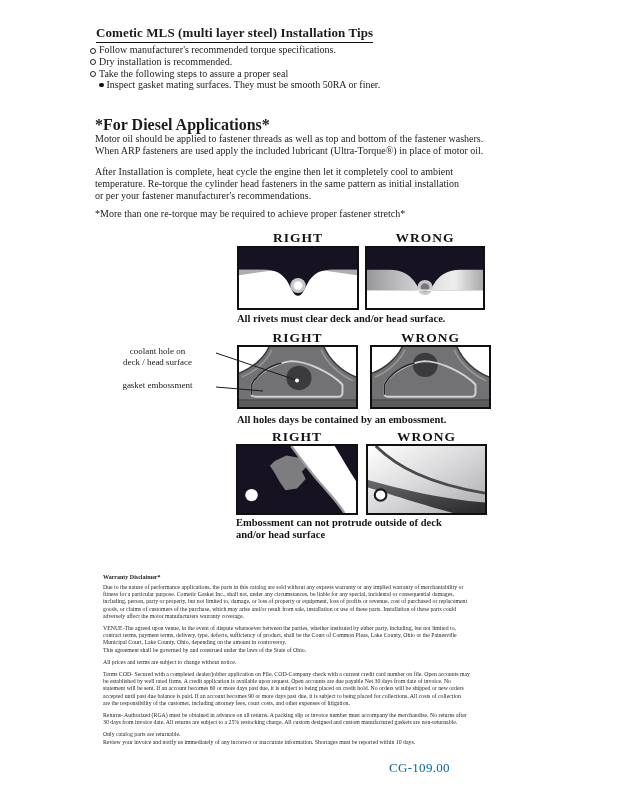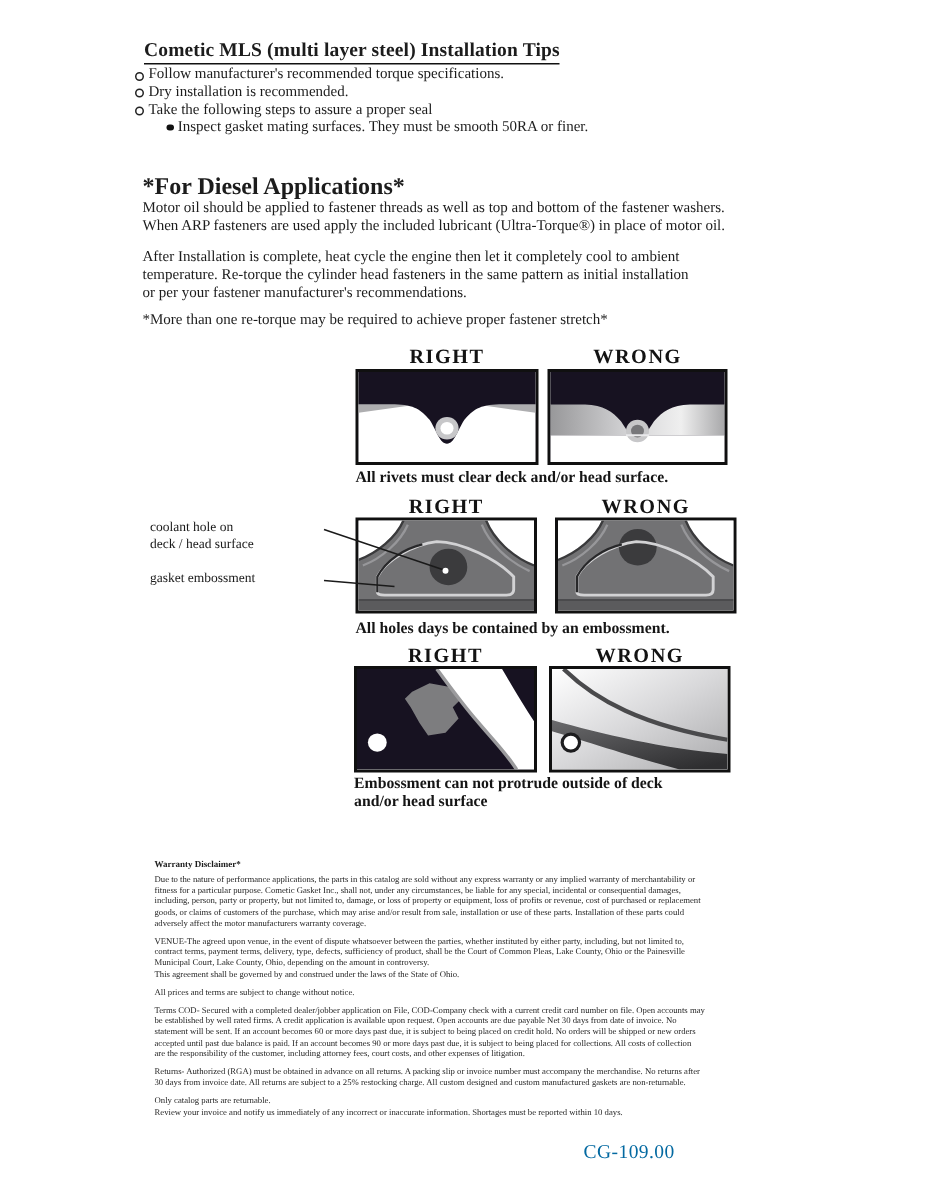--- a/index.html
+++ b/index.html
@@ -7,30 +7,30 @@
     position:relative;width:599px;height:800px;background:#ffffff;overflow:hidden;
     font-family:Liberation Serif, serif;color:#1c1c1c;
   }
   .abs{position:absolute;}
   .title{
     left:96px;top:25px;font-size:13px;font-weight:bold;margin:0;
     border-bottom:1.5px solid #111;padding-bottom:1px;letter-spacing:.1px;
   }
   .bullets{left:90px;top:44px;font-size:10px;line-height:11.8px;}
   .b-row{display:flex;align-items:flex-start;}
-  .b-row.sub{margin-left:21px;justify-content:flex-end;}
+  .b-row.sub{margin-left:9px;justify-content:flex-end;}
   .mk-open{flex:0 0 auto;width:4px;height:4px;border:1px solid #222;border-radius:50%;margin:3.5px 3px 0 0;}
   .mk-fill{flex:0 0 auto;width:4.5px;height:4.5px;background:#111;border-radius:50%;margin:3.5px 3px 0 0;}
   .diesel-head{left:95px;top:116px;font-size:16px;font-weight:bold;margin:0;}
   .body-p{font-size:10px;line-height:11.8px;white-space:pre-line;margin:0;width:430px;left:95px;}
   .fig-label{font-size:13.5px;font-weight:600;letter-spacing:1px;text-align:center;color:#131313;}
   .panel{box-sizing:border-box;border:2px solid #101010;background:#fff;}
   .panel svg{display:block;width:100%;height:100%;}
   .caption{font-size:10.5px;font-weight:bold;white-space:pre-line;line-height:12px;color:#151515;}
-  .side-label{font-size:9px;line-height:10.5px;text-align:left;white-space:pre-line;color:#1a1a1a;}
+  .side-label{font-size:9px;line-height:10.5px;text-align:center;white-space:pre-line;color:#1a1a1a;}
   .overlay{pointer-events:none;}
   .warranty{left:103px;top:574px;width:426px;}
   .warranty h3{font-size:6px;font-weight:bold;margin:0 0 4px 0;}
   .warranty p{font-size:5.8px;line-height:7.2px;margin:0 0 5px 0;white-space:pre-line;color:#262626;}
   .footer-code{left:389px;top:760px;font-size:13px;letter-spacing:.3px;color:#0369a1;}
 </style>
 </head>
 <body>
 
 <div class="page">

